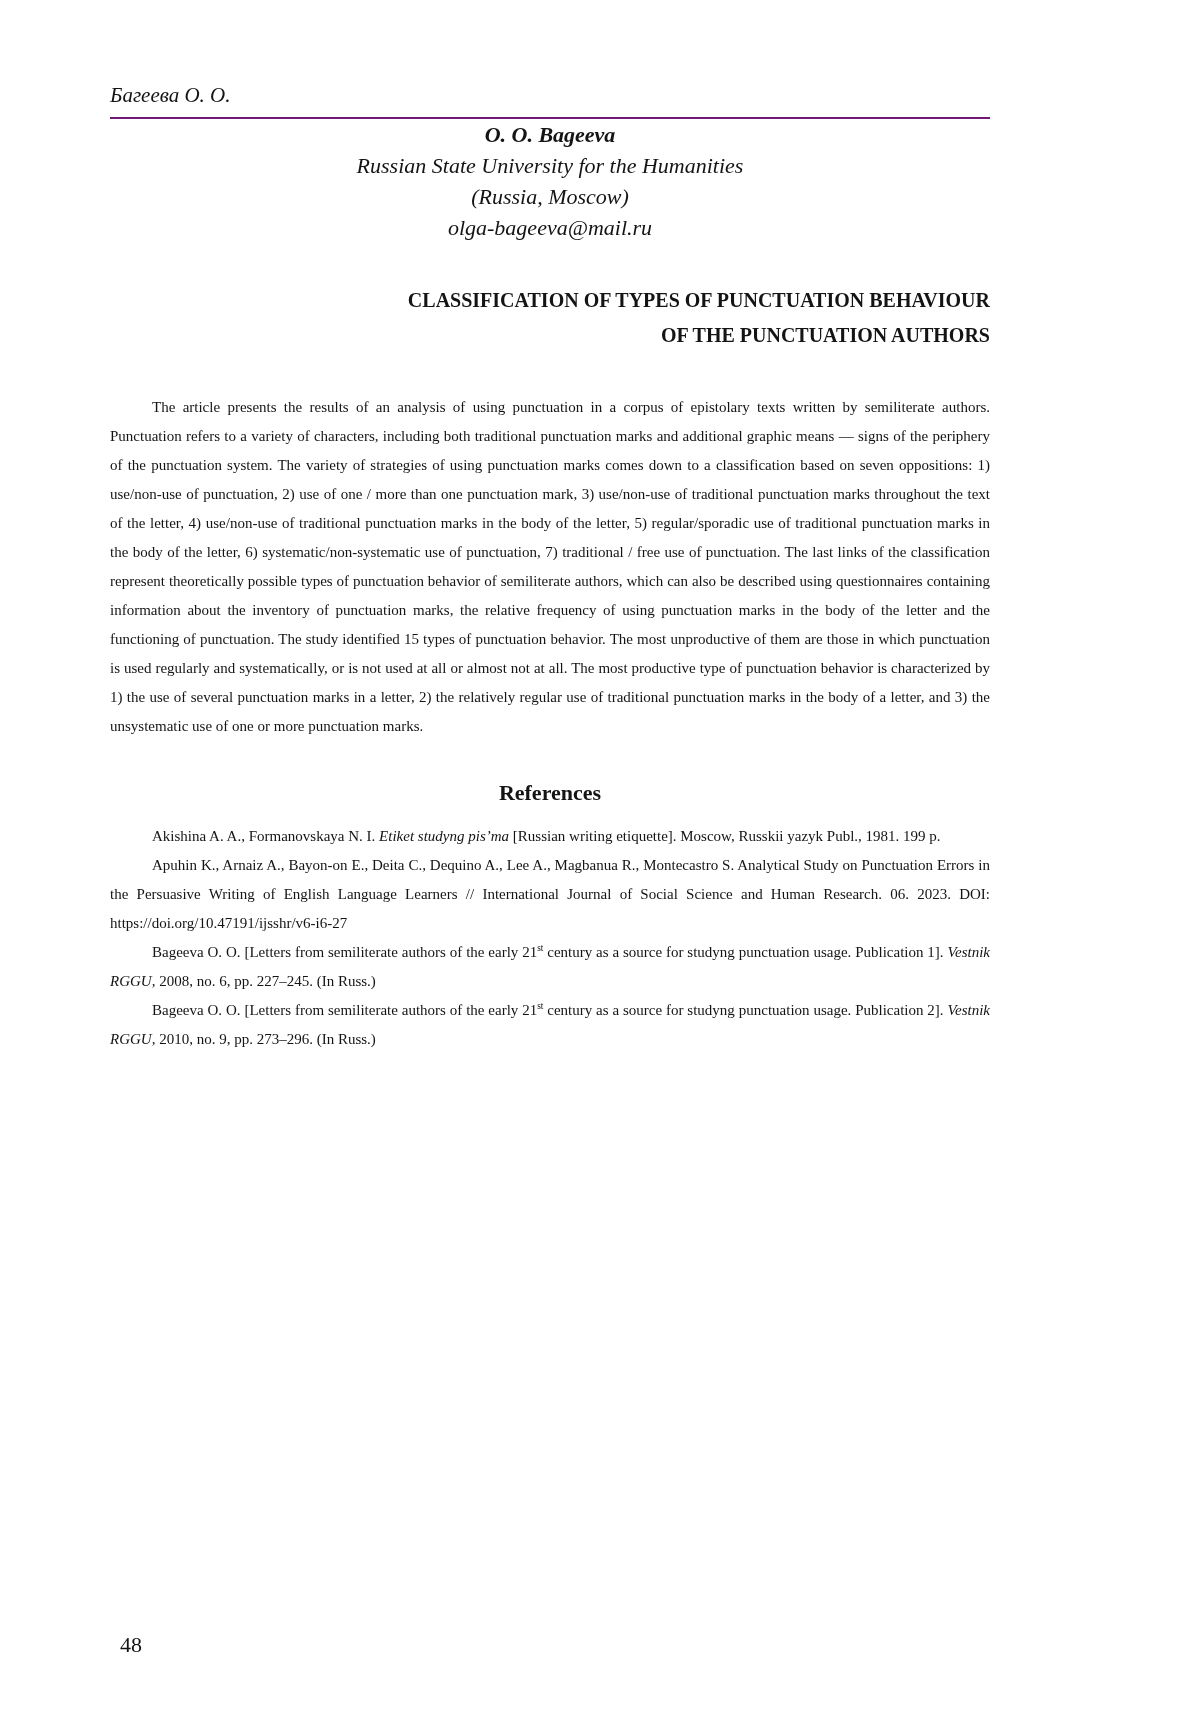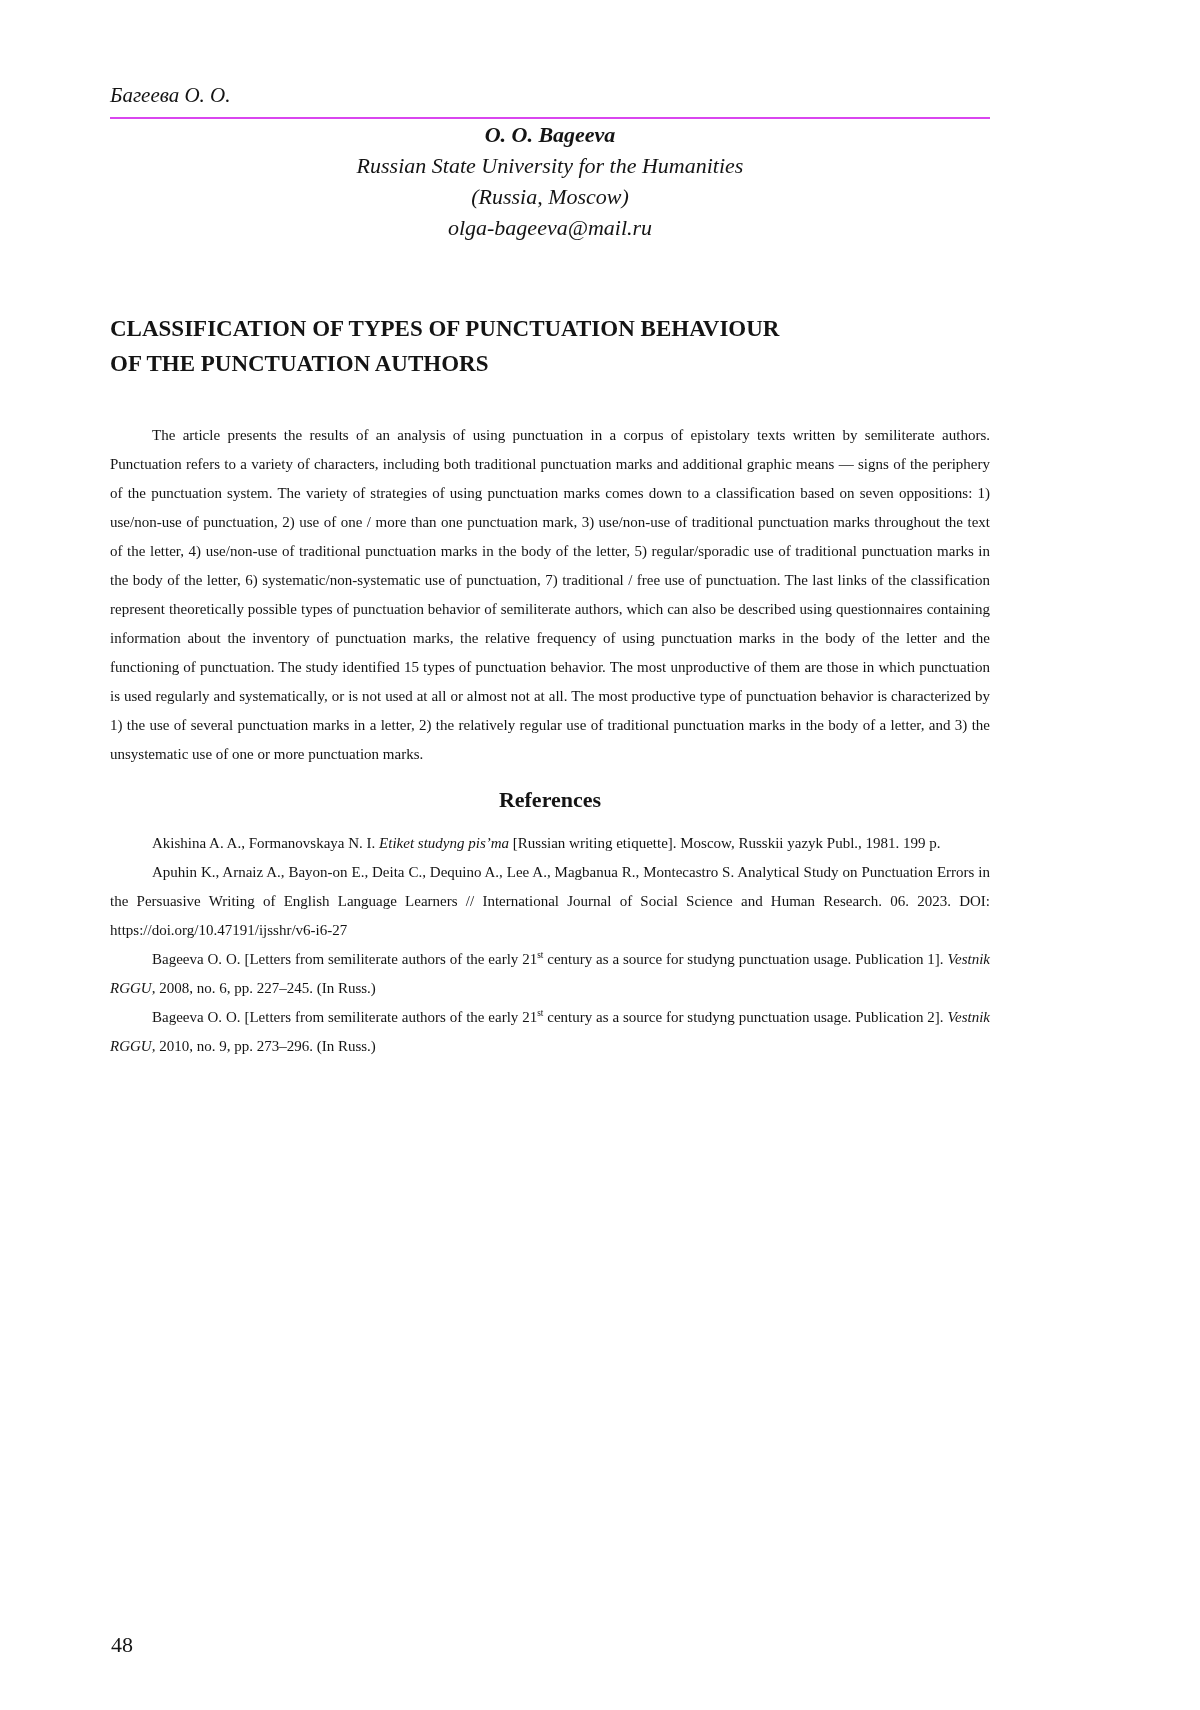--- a/index.html
+++ b/index.html
@@ -15,61 +15,61 @@
     width: 1200px;
     height: 1710px;
     padding: 82px 210px 0 110px;
     position: relative;
   }
   .running-head {
     font-style: italic;
     font-size: 21px;
     line-height: 26px;
     padding-bottom: 9px;
-    border-bottom: 2px solid #d946ef;
+    border-bottom: 2px solid #701a75;
   }
   .author-block {
     text-align: center;
     font-style: italic;
     font-size: 22px;
     line-height: 31px;
   }
   .author-name { font-weight: bold; }
   .paper-title {
-    margin-top: 68px;
-    text-align: left;
+    margin-top: 40px;
+    text-align: right;
     font-weight: bold;
-    font-size: 23px;
+    font-size: 20px;
     line-height: 35px;
   }
   .body-text {
     font-size: 15px;
     line-height: 29px;
     text-align: justify;
     text-indent: 42px;
   }
   .abstract { margin-top: 40px; }
   .keywords { }
   .it { font-style: italic; }
   .refs-heading {
-    margin-top: 16px;
+    margin-top: 37px;
     margin-bottom: 14px;
     text-align: center;
     font-weight: bold;
     font-size: 22px;
     line-height: 30px;
   }
   .ref sup {
     font-size: 0.62em;
     vertical-align: super;
     line-height: 0;
   }
   .page-number {
     position: absolute;
-    left: 111px;
+    left: 120px;
     bottom: 52px;
     font-size: 22px;
     text-align: right;
   }
 </style>
 </head>
 <body>
 
 <div class="page">
 

